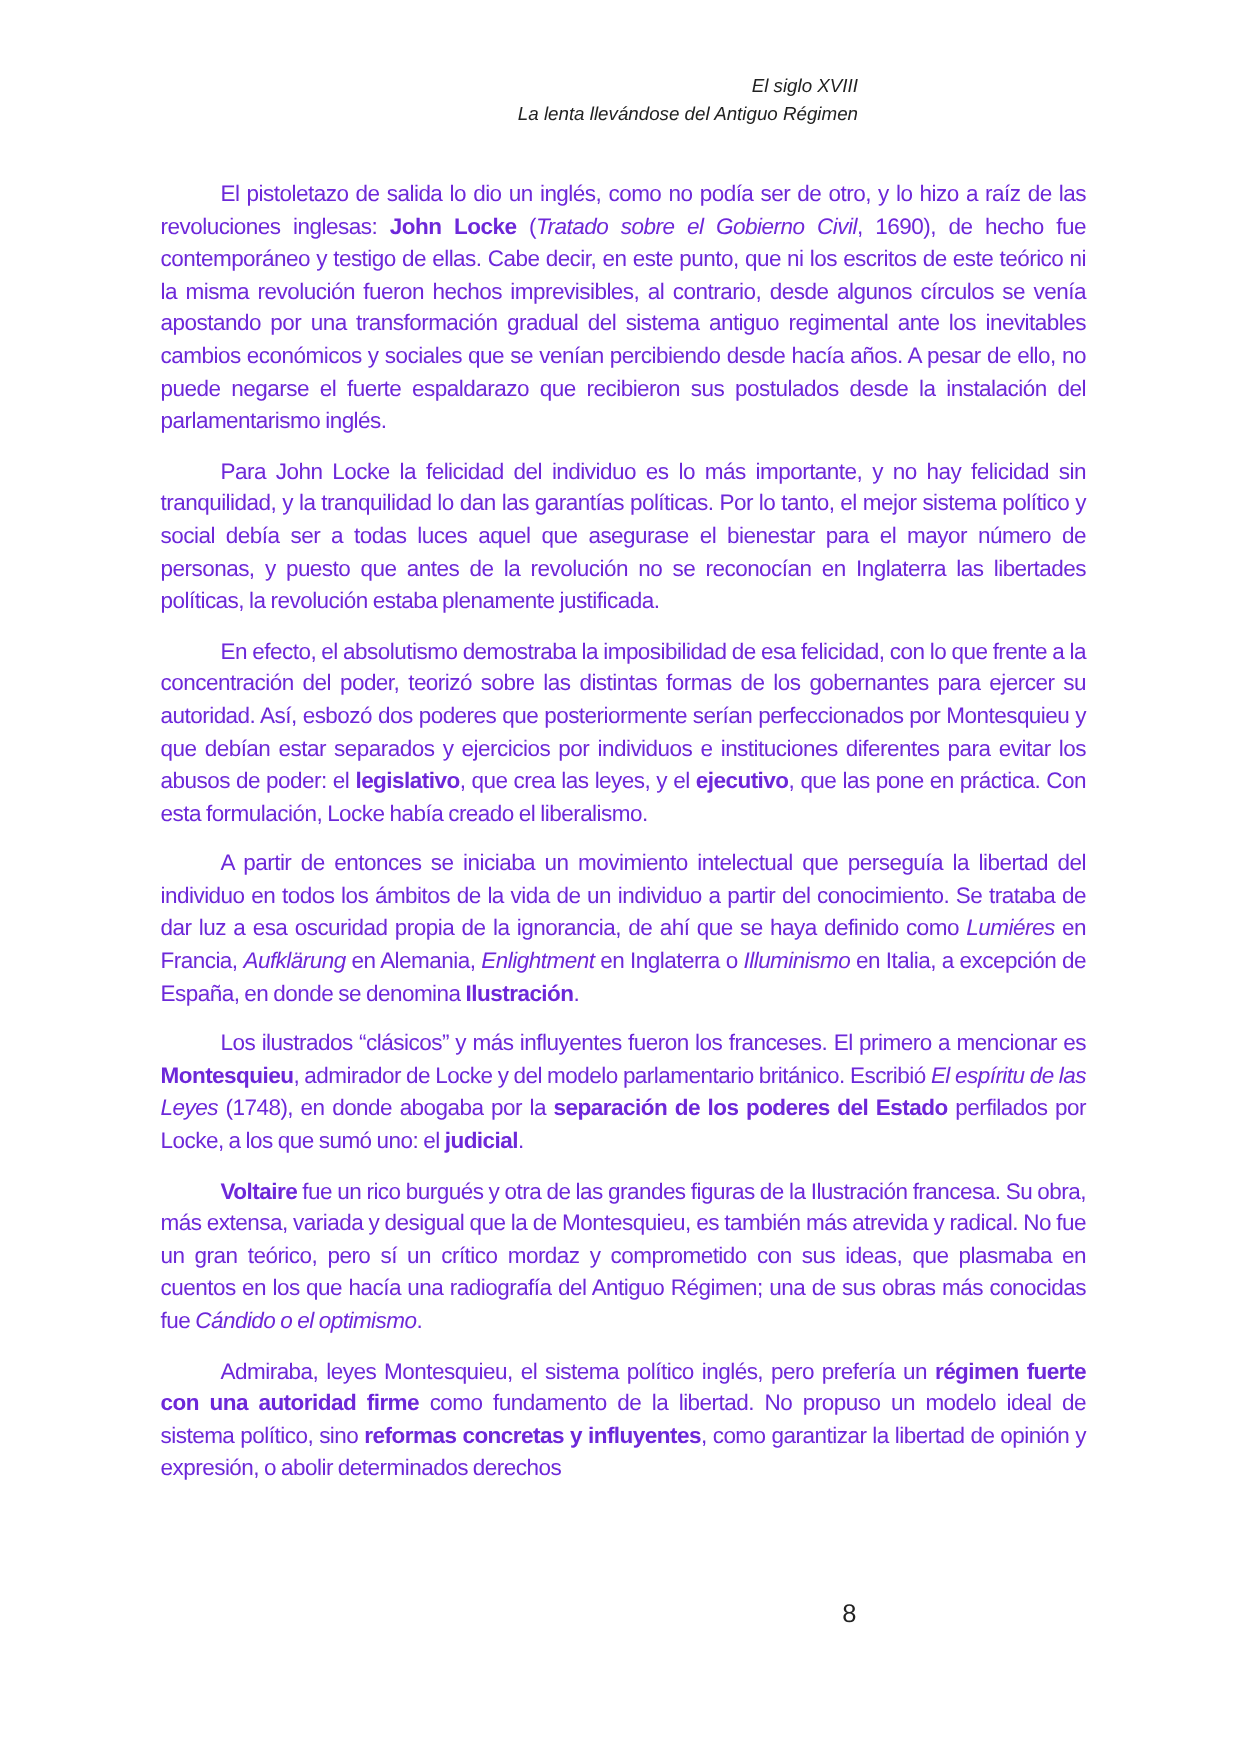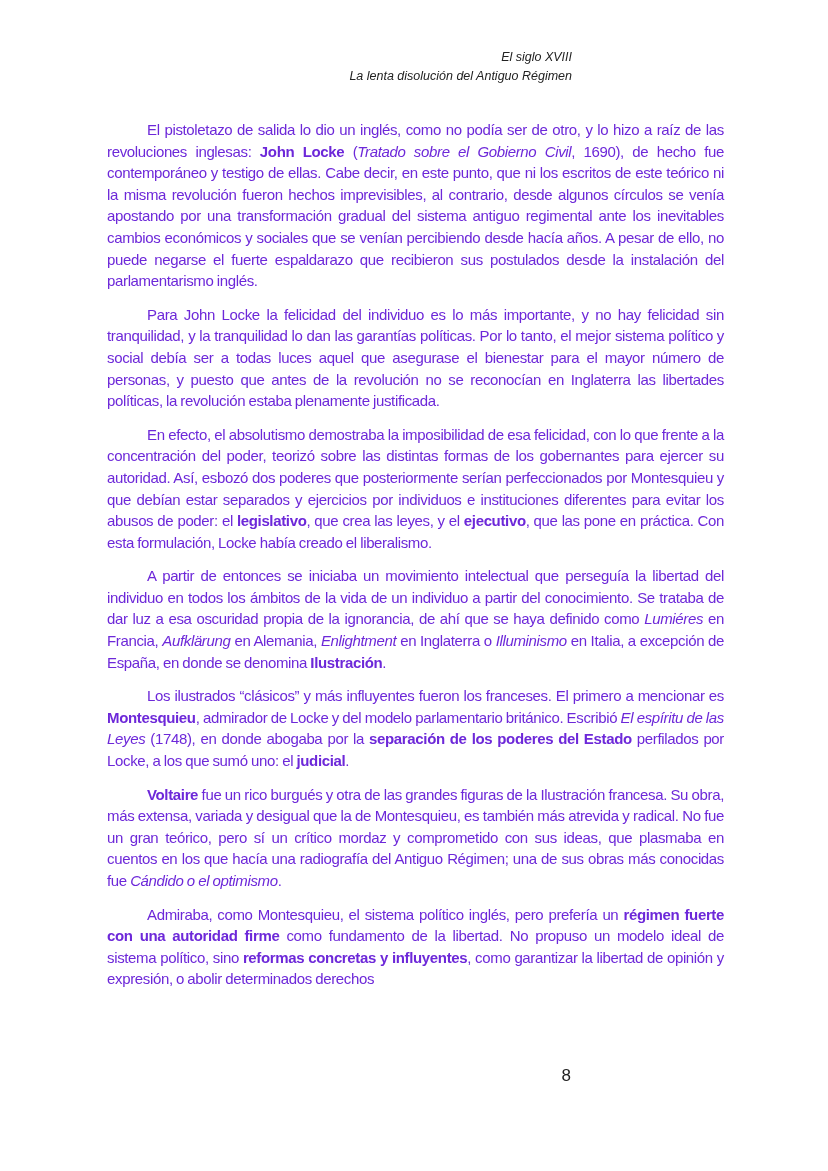--- a/index.html
+++ b/index.html
@@ -58,28 +58,28 @@
       color: #222;
     }
   </style>
 </head>
 <body>
 
 <div class="page">
 
   <div class="running-header">
     <div>El siglo XVIII</div>
-    <div>La lenta disolución del Antiguo Régimen</div>
+    <div>La lenta llevándose del Antiguo Régimen</div>
   </div>
 
   <div class="body-text">
     <p class="para"><span>El pistoletazo de salida lo dio un inglés, como no podía ser de otro, y lo hizo a raíz de las revoluciones inglesas: </span><b>John Locke</b><span> (</span><i>Tratado sobre el Gobierno Civil</i><span>, 1690), de hecho fue contemporáneo y testigo de ellas. Cabe decir, en este punto, que ni los escritos de este teórico ni la misma revolución fueron hechos imprevisibles, al contrario, desde algunos círculos se venía apostando por una transformación gradual del sistema antiguo regimental ante los inevitables cambios económicos y sociales que se venían percibiendo desde hacía años. A pesar de ello, no puede negarse el fuerte espaldarazo que recibieron sus postulados desde la instalación del parlamentarismo inglés.</span></p>
     <p class="para"><span>Para John Locke la felicidad del individuo es lo más importante, y no hay felicidad sin tranquilidad, y la tranquilidad lo dan las garantías políticas. Por lo tanto, el mejor sistema político y social debía ser a todas luces aquel que asegurase el bienestar para el mayor número de personas, y puesto que antes de la revolución no se reconocían en Inglaterra las libertades políticas, la revolución estaba plenamente justificada.</span></p>
     <p class="para"><span>En efecto, el absolutismo demostraba la imposibilidad de esa felicidad, con lo que frente a la concentración del poder, teorizó sobre las distintas formas de los gobernantes para ejercer su autoridad. Así, esbozó dos poderes que posteriormente serían perfeccionados por Montesquieu y que debían estar separados y ejercicios por individuos e instituciones diferentes para evitar los abusos de poder: el </span><b>legislativo</b><span>, que crea las leyes, y el </span><b>ejecutivo</b><span>, que las pone en práctica. Con esta formulación, Locke había creado el liberalismo.</span></p>
     <p class="para"><span>A partir de entonces se iniciaba un movimiento intelectual que perseguía la libertad del individuo en todos los ámbitos de la vida de un individuo a partir del conocimiento. Se trataba de dar luz a esa oscuridad propia de la ignorancia, de ahí que se haya definido como </span><i>Lumiéres</i><span> en Francia, </span><i>Aufklärung</i><span> en Alemania, </span><i>Enlightment</i><span> en Inglaterra o </span><i>Illuminismo</i><span> en Italia, a excepción de España, en donde se denomina </span><b>Ilustración</b><span>.</span></p>
     <p class="para"><span>Los ilustrados “clásicos” y más influyentes fueron los franceses. El primero a mencionar es </span><b>Montesquieu</b><span>, admirador de Locke y del modelo parlamentario británico. Escribió </span><i>El espíritu de las Leyes</i><span> (1748), en donde abogaba por la </span><b>separación de los poderes del Estado</b><span> perfilados por Locke, a los que sumó uno: el </span><b>judicial</b><span>.</span></p>
     <p class="para"><b>Voltaire</b><span> fue un rico burgués y otra de las grandes figuras de la Ilustración francesa. Su obra, más extensa, variada y desigual que la de Montesquieu, es también más atrevida y radical. No fue un gran teórico, pero sí un crítico mordaz y comprometido con sus ideas, que plasmaba en cuentos en los que hacía una radiografía del Antiguo Régimen; una de sus obras más conocidas fue </span><i>Cándido o el optimismo</i><span>.</span></p>
-    <p class="para"><span>Admiraba, como Montesquieu, el sistema político inglés, pero prefería un </span><b>régimen fuerte con una autoridad firme</b><span> como fundamento de la libertad. No propuso un modelo ideal de sistema político, sino </span><b>reformas concretas y influyentes</b><span>, como garantizar la libertad de opinión y expresión, o abolir determinados derechos</span></p>
+    <p class="para"><span>Admiraba, leyes Montesquieu, el sistema político inglés, pero prefería un </span><b>régimen fuerte con una autoridad firme</b><span> como fundamento de la libertad. No propuso un modelo ideal de sistema político, sino </span><b>reformas concretas y influyentes</b><span>, como garantizar la libertad de opinión y expresión, o abolir determinados derechos</span></p>
   </div>
 
   <div class="page-number">8</div>
 
 </div>
 
 </body></html>

